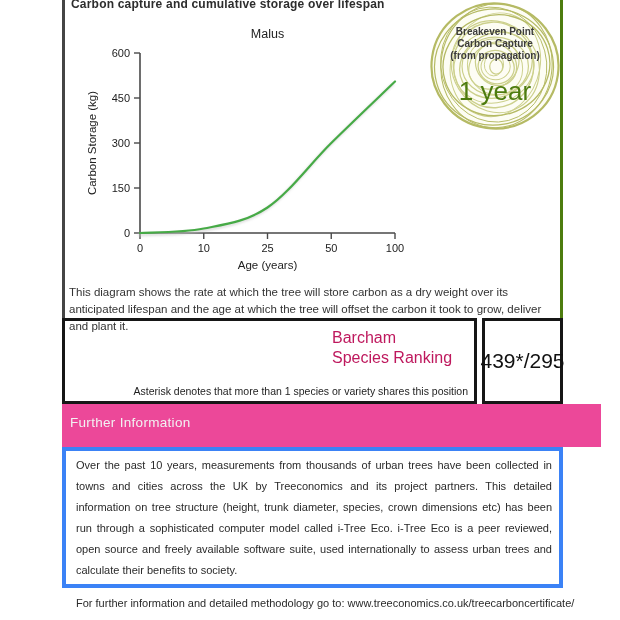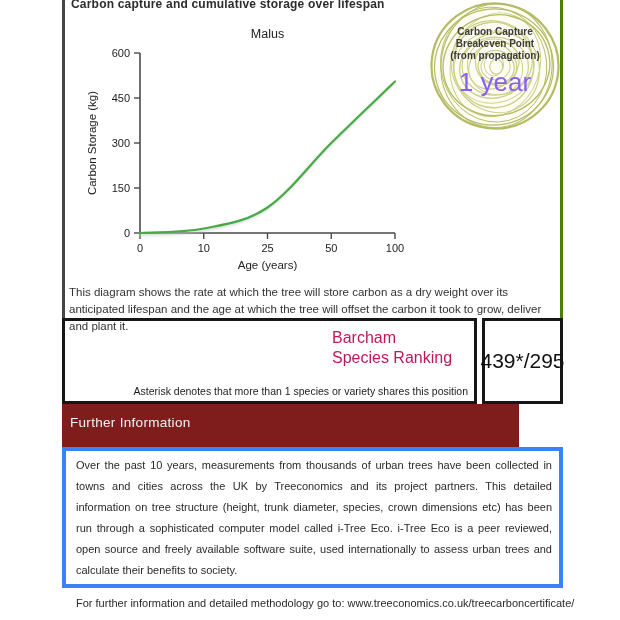--- a/index.html
+++ b/index.html
@@ -11,38 +11,38 @@
     border-left:3px solid #454545;border-right:3px solid #4d7c0f;box-sizing:border-box;}
   #doc-title{position:absolute;top:-3px;left:6px;font-size:12px;font-weight:bold;color:#2d2d2d;
     letter-spacing:.2px;white-space:nowrap;}
   #chart-svg{position:absolute;left:0;top:0;}
 
   
   #badge{position:absolute;left:352px;top:0;width:160px;height:134px;}
   #badge-svg{position:absolute;left:0;top:0;}
   #badge-text{position:absolute;left:0;top:26px;width:156px;text-align:center;}
   .badge-line{font-size:10px;font-weight:bold;color:#3c3c3c;line-height:12px;}
-  #badge-value{font-size:26px;color:#8b5cf6;margin-top:7px;line-height:26px;}
+  #badge-value{font-size:26px;color:#4d7c0f;margin-top:16px;line-height:26px;}
 
   
   #description{position:absolute;left:7px;top:284px;width:486px;font-size:11.5px;
     color:#333;line-height:17px;}
 
   
   #rank-row{position:absolute;left:0;top:318px;width:501px;height:86px;}
   #species-box{position:absolute;left:0;top:0;width:415px;height:86px;
     border:3px solid #161616;box-sizing:border-box;}
   #species-label{position:absolute;left:267px;top:7px;font-size:16px;color:#be185d;line-height:20px;}
   #rank-note{position:absolute;right:6px;bottom:4px;font-size:10.5px;color:#1d1d1d;white-space:nowrap;}
   #rank-box{position:absolute;left:420px;top:0;width:81px;height:86px;
     border:3px solid #161616;box-sizing:border-box;display:flex;align-items:center;justify-content:center;}
   #rank-value{font-size:21px;color:#111;}
 
   
-  #fi-bar{position:absolute;left:0;top:404px;width:457px;height:43px;background:#7f1d1d;
+  #fi-bar{position:absolute;left:0;top:404px;width:539px;height:43px;background:#ec4899;
     box-sizing:border-box;padding:9px 0 0 8px;}
   #fi-heading{color:#f2f2f2;font-size:13.5px;letter-spacing:.3px;}
   #fi-box{position:absolute;left:0;top:447px;width:501px;height:141px;
     border:4px solid #3b82f6;box-sizing:border-box;padding:4px 7px 0 10px;}
   #fi-paragraph{font-size:11px;color:#2a2a2a;line-height:21px;text-align:justify;}
   #fi-link-line{font-size:11px;color:#2a2a2a;margin-top:16px;white-space:nowrap;}
 </style>
 </head>
 <body>
 
@@ -98,22 +98,22 @@
           <ellipse cx="76.57700943946838" cy="64.96228345111012" rx="42.79612470984459" ry="40.20387529015541" fill="none" stroke="#ccd08c" stroke-width="1.36" transform="rotate(87 76.57700943946838 64.96228345111012)"></ellipse>
           <ellipse cx="78.34280812740326" cy="66.6994160413742" rx="47.05653023421765" ry="42.84346976578236" fill="none" stroke="#ccd08c" stroke-width="1.15" transform="rotate(58 78.34280812740326 66.6994160413742)"></ellipse>
           <ellipse cx="78.36003577709198" cy="64.76643884181976" rx="52.585818074703226" ry="44.214181925296785" fill="none" stroke="#ccd08c" stroke-width="0.96" transform="rotate(109 78.36003577709198 64.76643884181976)"></ellipse>
           <ellipse cx="79.4281507730484" cy="65.21746301651001" rx="53.69521417927743" ry="50.00478582072258" fill="none" stroke="#b5ba64" stroke-width="1.29" transform="rotate(162 79.4281507730484 65.21746301651001)"></ellipse>
           <ellipse cx="76.71540427207947" cy="64.57783779501915" rx="57.8166749163866" ry="52.7833250836134" fill="none" stroke="#b5ba64" stroke-width="0.89" transform="rotate(75 76.71540427207947 64.57783779501915)"></ellipse>
           <ellipse cx="79.48270905017853" cy="65.77149295806885" rx="61.97523015476764" ry="55.52476984523237" fill="none" stroke="#b5ba64" stroke-width="1.03" transform="rotate(97 79.48270905017853 65.77149295806885)"></ellipse>
           <ellipse cx="78" cy="66" rx="63.5" ry="62.5" fill="none" stroke="#b5ba64" stroke-width="2.2" transform="rotate(8 78 66)"></ellipse>
           <ellipse cx="77" cy="67" rx="59.5" ry="58" fill="none" stroke="#b5ba64" stroke-width="1.2" transform="rotate(170 77 67)"></ellipse>
         </svg>
       <div id="badge-text">
+        <div class="badge-line">Breakeven Point</div>
         <div class="badge-line">Carbon Capture</div>
-        <div class="badge-line">Breakeven Point</div>
         <div class="badge-line">(from propagation)</div>
         <div id="badge-value">1 year</div>
       </div>
     </div>
   </div>
 
   <div id="description">This diagram shows the rate at which the tree will store carbon as a dry weight over its anticipated lifespan and the age at which the tree will offset the carbon it took to grow, deliver and plant it.</div>
 
   <div id="rank-row">
     <div id="species-box">

